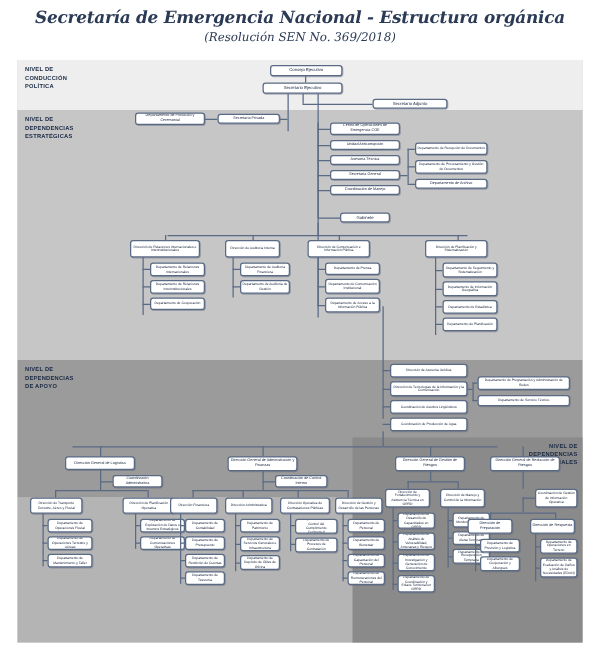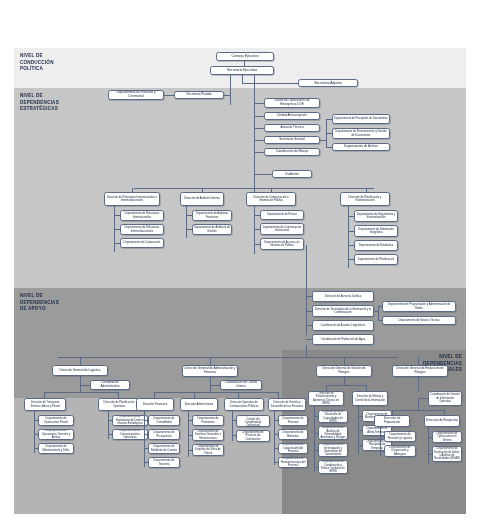--- a/index.html
+++ b/index.html
@@ -61,20 +61,22 @@
 
   
   .ln { position:absolute; background:#5a6a85; }
   .lnv { width:0.6px; }
   .lnh { height:0.6px; }
 </style>
 </head>
 <body>
 
 <div id="title-area">
+  <div id="doc-title">Secretaría de Emergencia Nacional - Estructura orgánica</div>
+  <div id="doc-subtitle">(Resolución SEN No. 369/2018)</div>
 </div>
 
 <div id="chart">
 
   <div class="band band-lvl1"></div>
   <div class="band band-lvl2"></div>
   <div class="band band-lvl3"></div>
   <div class="band band-lvl4"></div>
   <div class="band-mis"></div>
 

